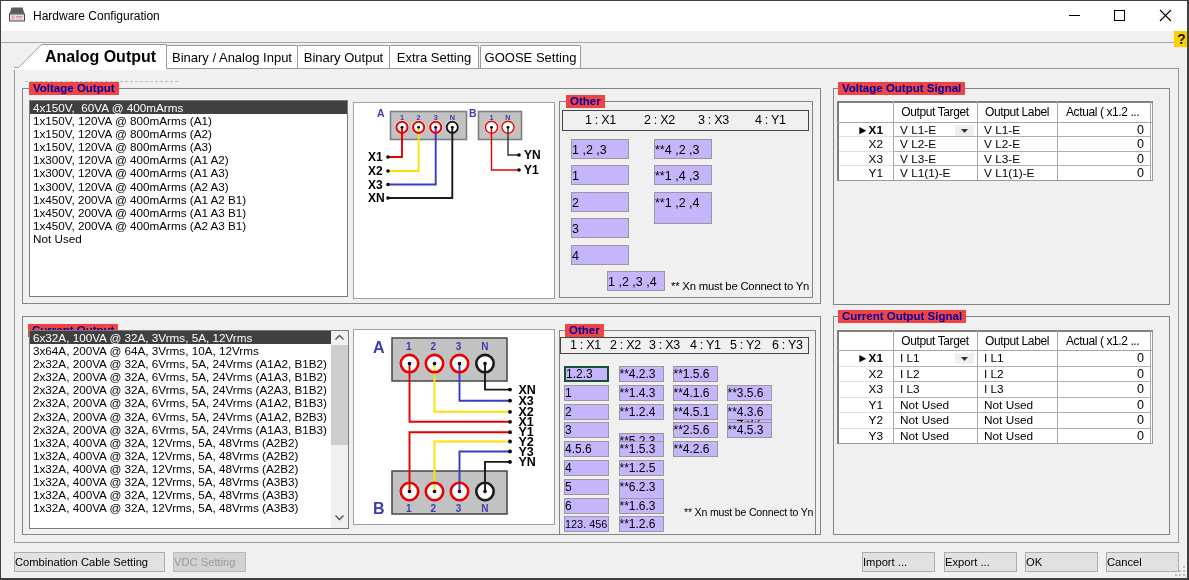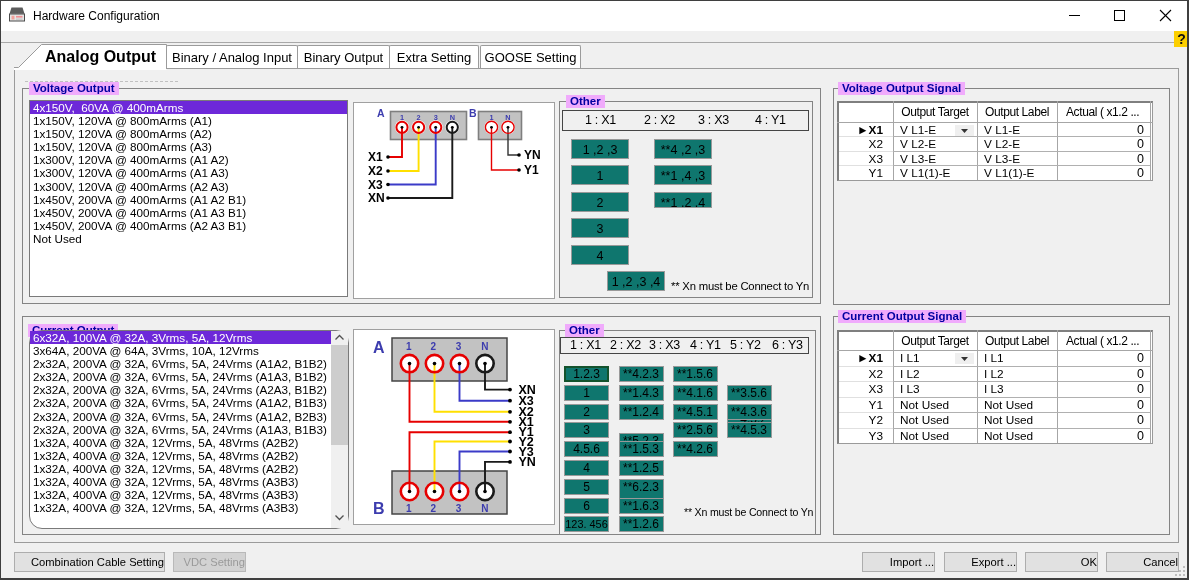--- a/index.html
+++ b/index.html
@@ -2,26 +2,26 @@
 <html><head>
 <meta charset="utf-8">
 <style>
 * { margin:0; padding:0; box-sizing:border-box; }
 html,body { width:1189px; height:580px; overflow:hidden; }
 body { font-family:"Liberation Sans", sans-serif; position:relative; background:#f0f0f0; }
 .abs { position:absolute; }
 .titlebar { left:0; top:0; width:1187px; height:31px; background:#fff; }
 .titletext { left:33px; top:9px; font-size:12px; color:#000; }
 .gb { border:1px solid #848484; }
-.gbt { font-weight:bold; font-size:11.5px; color:#0000a0; background:#f0abfc; padding:0 4px; line-height:13px; }
+.gbt { font-weight:bold; font-size:11.5px; color:#0000a0; background:#ef4444; padding:0 4px; line-height:13px; }
 .lb { background:#fff; border:1px solid #7a7a7a; }
 .li { font-size:11.7px; line-height:13.1px; padding-left:3px; white-space:pre; color:#000; }
-.lisel { background:#6d28d9; color:#fff; }
-.obtn { position:absolute; background:#0f766e; border:1px solid #999; font-size:12.5px; color:#000; text-align:center; white-space:nowrap; overflow:hidden; }
-.pbtn { position:absolute; background:#e1e1e1; border:1px solid #adadad; font-size:11.2px; color:#000; text-align:right; line-height:18px; height:20px; }
+.lisel { background:#404040; color:#fff; }
+.obtn { position:absolute; background:#c4b5fd; border:1px solid #999; font-size:12.5px; color:#000; text-align:left; white-space:nowrap; overflow:hidden; }
+.pbtn { position:absolute; background:#e1e1e1; border:1px solid #adadad; font-size:11.2px; color:#000; text-align:left; line-height:18px; height:20px; }
 .hdrbox { position:absolute; background:#f0f0f0; border:1px solid #454545; color:#000; letter-spacing:-0.3px; }
 .cell { position:absolute; font-size:11.8px; color:#000; white-space:pre; overflow:hidden; }
 .note { position:absolute; font-size:12px; color:#000; }
 svg { display:block; }
 </style>
 </head>
 <body>
 <div class="abs" style="left:0;top:0;width:1189px;height:580px;border:1px solid #3f3f3f;border-right-width:2px;border-bottom-width:2px;z-index:99;pointer-events:none;"></div>
 
 <div class="abs titlebar"></div>
@@ -154,21 +154,21 @@
     <span class="abs" style="left:192px;">4 : Y1</span>
 </div>
 <div class="obtn" style="left:571px;top:139px;width:58px;height:20px;line-height:20px;">1 ,2 ,3</div>
 <div class="obtn" style="left:571px;top:165px;width:58px;height:20px;line-height:20px;">1</div>
 <div class="obtn" style="left:571px;top:192px;width:58px;height:20px;line-height:20px;">2</div>
 <div class="obtn" style="left:571px;top:218px;width:58px;height:20px;line-height:20px;">3</div>
 <div class="obtn" style="left:571px;top:245px;width:58px;height:20px;line-height:20px;">4</div>
 <div class="obtn" style="left:571px;top:271px;width:58px;height:20px;line-height:20px;margin-left:36px;">1 ,2 ,3 ,4</div>
 <div class="obtn" style="left:654px;top:139px;width:58px;height:20px;line-height:20px;">**4 ,2 ,3</div>
 <div class="obtn" style="left:654px;top:165px;width:58px;height:20px;line-height:20px;">**1 ,4 ,3</div>
-<div class="obtn" style="left:654px;top:192px;width:58px;height:16px;line-height:20px;">**1 ,2 ,4</div>
+<div class="obtn" style="left:654px;top:192px;width:58px;height:32px;line-height:20px;">**1 ,2 ,4</div>
 <div class="note" style="left:671px;top:280px;font-size:11.3px;letter-spacing:-0.2px;">** Xn must be Connect to Yn</div>
 
 <div class="abs gb" style="left:833px;top:88px;width:337px;height:217px;"></div>
 <div class="abs gbt" style="left:838px;top:82px;">Voltage Output Signal</div>
 <div id="vtab">
     <div class="abs" style="left:837px;top:101px;width:316px;height:80px;background:#fff;border:1px solid #9a9a9a;border-top:2px solid #7f7f7f;border-left:2px solid #7f7f7f;"></div>
     <div class="abs" style="left:893px;top:101px;width:1px;height:79px;background:#a6a6a6;"></div>
     <div class="abs" style="left:977px;top:101px;width:1px;height:79px;background:#a6a6a6;"></div>
     <div class="abs" style="left:1057px;top:101px;width:1px;height:79px;background:#a6a6a6;"></div>
     <div class="abs" style="left:1150px;top:101px;width:1px;height:79px;background:#a6a6a6;"></div>
@@ -200,21 +200,21 @@
     <div class="cell" style="left:1057px;top:152px;width:87px;text-align:right;font-size:12.5px;">0</div>
     <div class="cell" style="left:837px;top:166px;width:46px;text-align:right;">Y1</div>
     <div class="cell" style="left:900px;top:166px;width:76px;">V L1(1)-E</div>
     <div class="cell" style="left:984px;top:166px;width:72px;">V L1(1)-E</div>
     <div class="cell" style="left:1057px;top:166px;width:87px;text-align:right;font-size:12.5px;">0</div>
   </div>
 
 <div class="abs gb" style="left:22px;top:316px;width:799px;height:219px;"></div>
 <div class="abs gbt" style="left:28px;top:324px;">Current Output</div>
 
-<div class="abs lb" style="left:29px;top:330px;width:320px;height:199px;border-radius:13px;">
+<div class="abs lb" style="left:29px;top:330px;width:320px;height:199px;">
 <div style="position:absolute;left:0;top:0;right:17px;bottom:0;overflow:hidden;">
 <div class="li lisel">6x32A, 100VA @ 32A, 3Vrms, 5A, 12Vrms</div>
 <div class="li">3x64A, 200VA @ 64A, 3Vrms, 10A, 12Vrms</div>
 <div class="li">2x32A, 200VA @ 32A, 6Vrms, 5A, 24Vrms (A1A2, B1B2)</div>
 <div class="li">2x32A, 200VA @ 32A, 6Vrms, 5A, 24Vrms (A1A3, B1B2)</div>
 <div class="li">2x32A, 200VA @ 32A, 6Vrms, 5A, 24Vrms (A2A3, B1B2)</div>
 <div class="li">2x32A, 200VA @ 32A, 6Vrms, 5A, 24Vrms (A1A2, B1B3)</div>
 <div class="li">2x32A, 200VA @ 32A, 6Vrms, 5A, 24Vrms (A1A2, B2B3)</div>
 <div class="li">2x32A, 200VA @ 32A, 6Vrms, 5A, 24Vrms (A1A3, B1B3)</div>
 <div class="li">1x32A, 400VA @ 32A, 12Vrms, 5A, 48Vrms (A2B2)</div>

